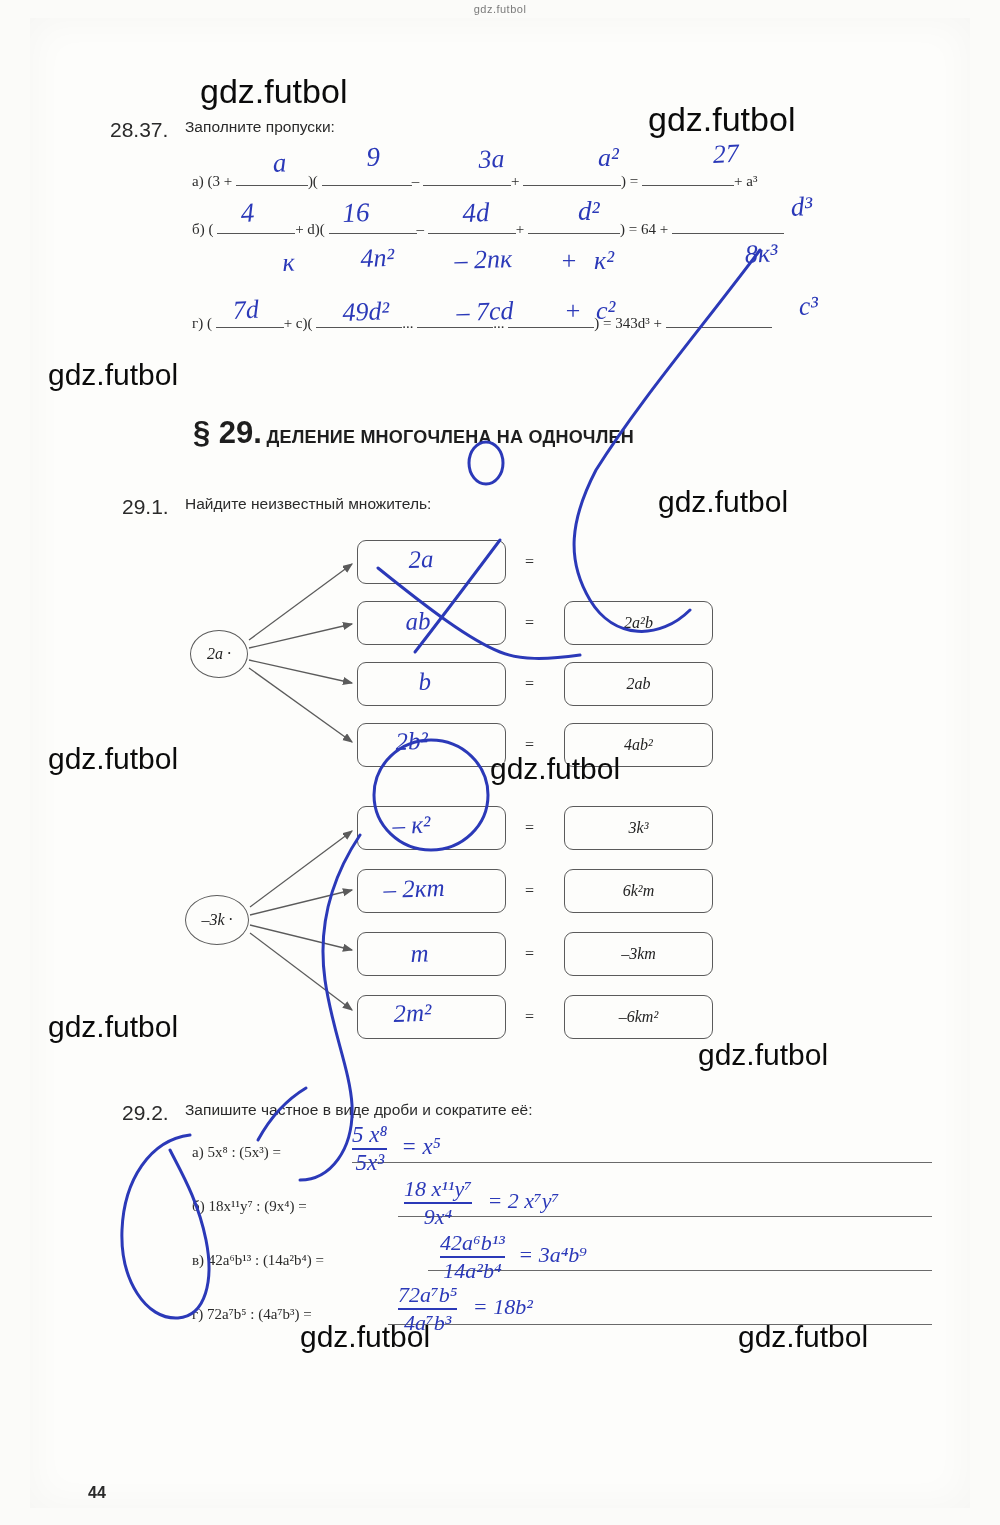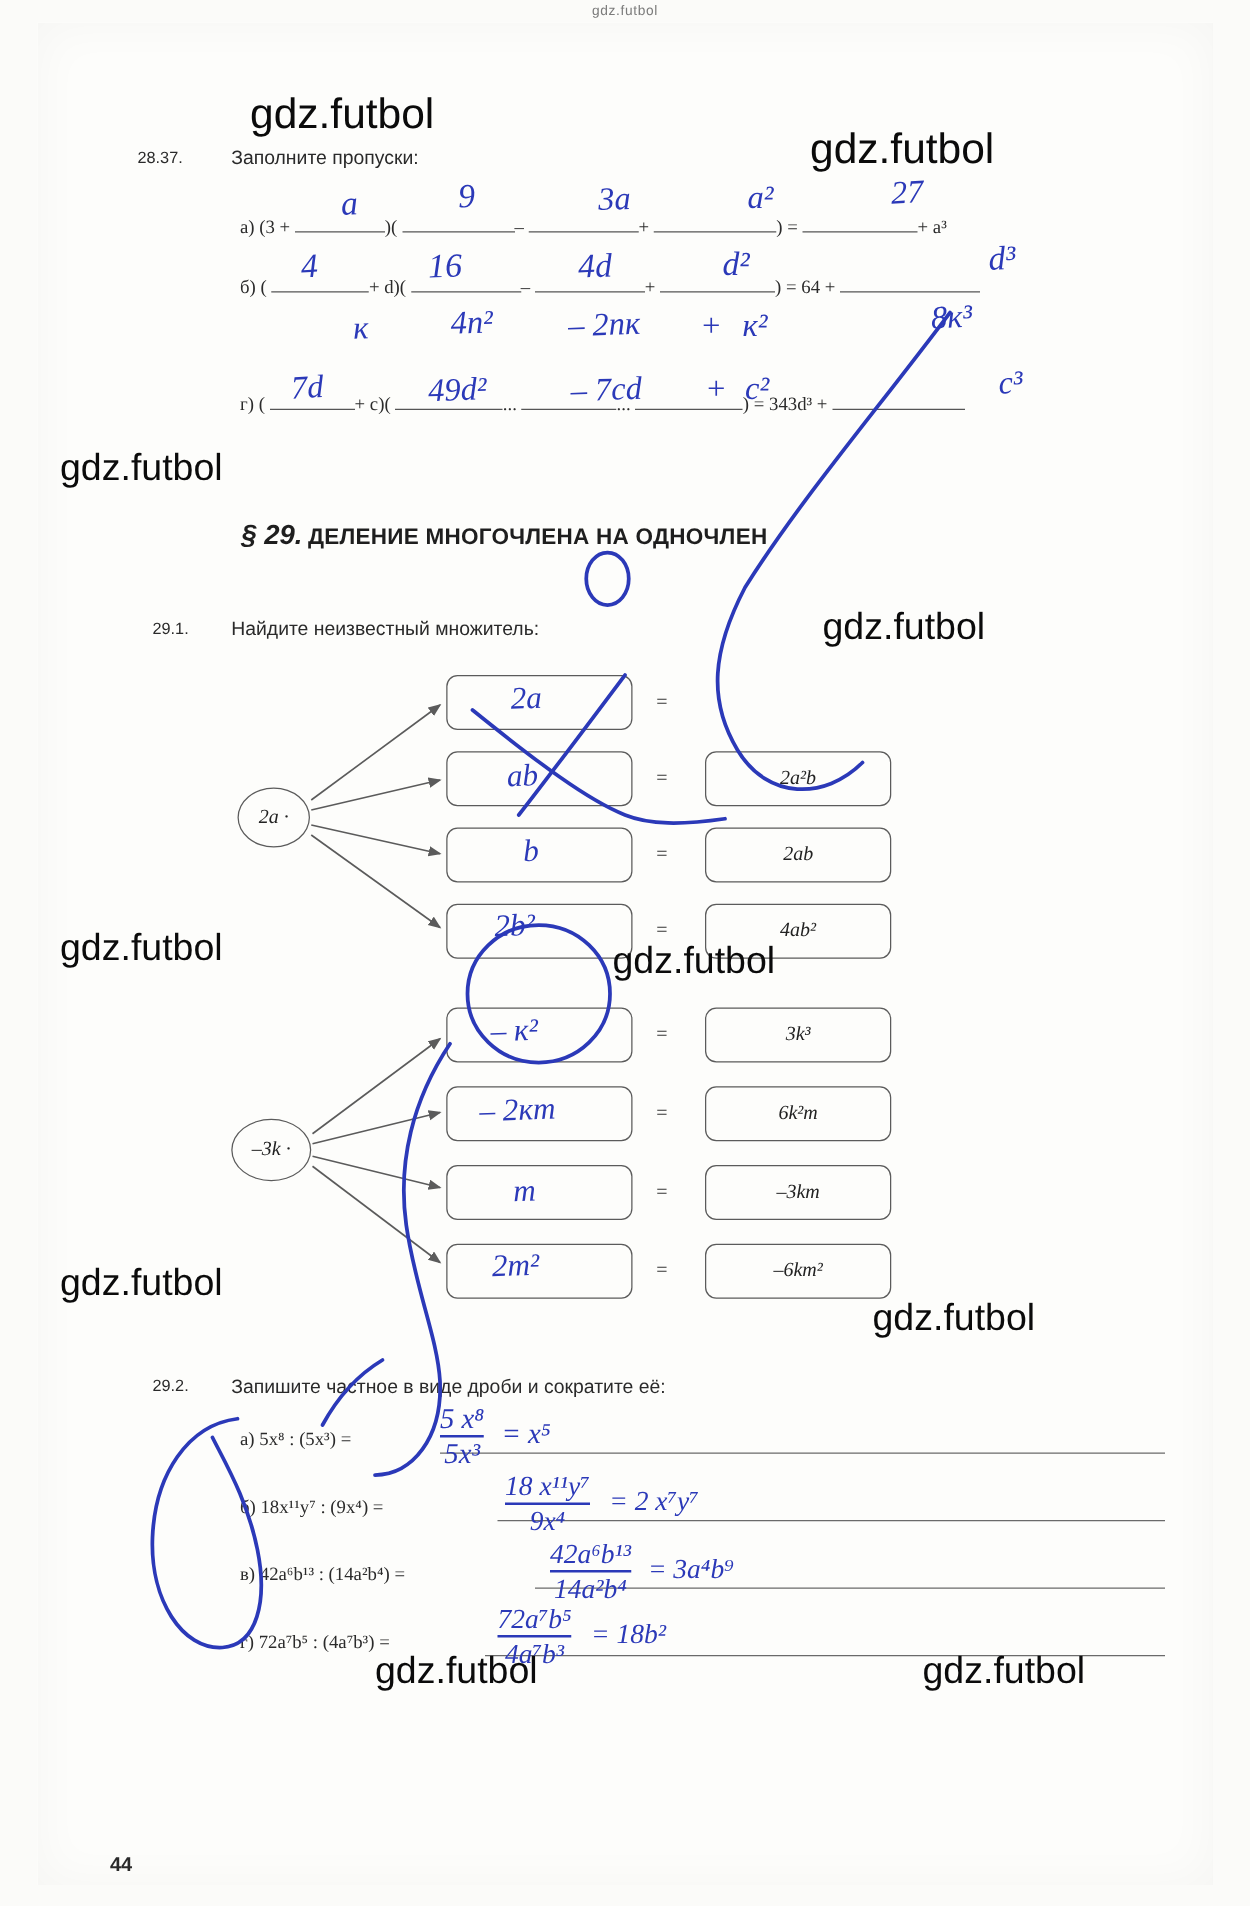--- a/index.html
+++ b/index.html
@@ -42,21 +42,21 @@
   }
   .content {
     position: absolute;
     left: 0; top: 0;
     width: 1000px; height: 1525px;
   }
   
   .num {
     position: absolute;
     font-family: "Liberation Sans", sans-serif;
-    font-size: 13px;
+    font-size: 21px;
     color: #2a2a2a;
   }
   .task-title {
     position: absolute;
     font-family: "Liberation Sans", sans-serif;
     font-size: 15.5px;
     color: #2a2a2a;
   }
   .line {
     position: absolute;
@@ -79,21 +79,21 @@
   
   .sec {
     position: absolute;
     left: 193px;
     top: 415px;
     font-family: "Liberation Sans", sans-serif;
     font-weight: bold;
     color: #1e1e1e;
     white-space: nowrap;
   }
-  .sec .sym { font-size: 22px; font-style: italic; }
+  .sec .sym { font-size: 31px; }
   .sec .txt { font-size: 18px; letter-spacing: 0.2px; }
 
   
   .box {
     position: absolute;
     border: 1px solid #5b5b5b;
     border-radius: 9px;
     background: transparent;
   }
   .rbox {

